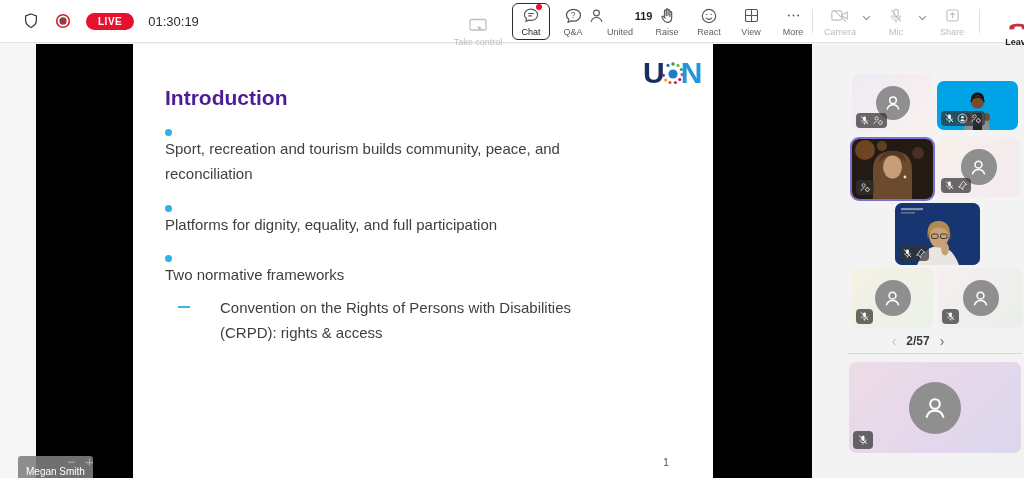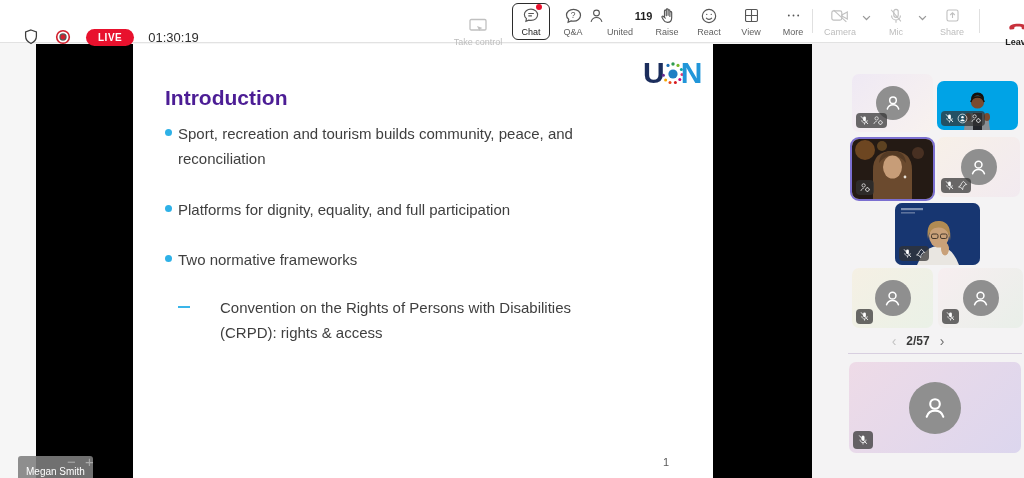--- a/index.html
+++ b/index.html
@@ -2,21 +2,21 @@
 <html><head>
 <meta charset="utf-8">
 <style>
   * { margin:0; padding:0; box-sizing:border-box; }
   html,body { width:1024px; height:478px; overflow:hidden; background:#f6f6f6;
               font-family:"Liberation Sans", sans-serif; }
 
   
   .topbar { position:absolute; left:0; top:0; width:1024px; height:43px;
             background:#fff; border-bottom:1px solid #e2e2e2; z-index:20; }
-  .tb-left { position:absolute; left:22px; top:0; height:42px; display:flex; align-items:center; gap:14px;margin-top:16px; }
+  .tb-left { position:absolute; left:22px; top:0; height:42px; display:flex; align-items:center; gap:14px; }
   .live-badge { background:#e8112d; color:#fff; font-size:10px; font-weight:bold;
                 letter-spacing:.5px; border-radius:10px; padding:3px 12px; }
   .timer { font-size:13px; color:#2e2e2e; }
   .tb-center { position:absolute; left:446px; top:0; height:42px; display:flex; align-items:center; }
   .tbtn { width:42px; height:40px; display:flex; flex-direction:column; align-items:center;
           justify-content:center; gap:1px; cursor:pointer; }
   .tbtn.wide { width:64px;margin-top:20px; }
   .tlabel { font-size:9px; color:#616161; white-space:nowrap; }
   .tbtn.disabled .tlabel { color:#bdbdbd; }
   .tbtn.disabled svg { stroke:#c0c0c0 !important; }
@@ -39,21 +39,21 @@
   .stage { position:absolute; left:0; top:43px; width:812px; height:435px; background:#f6f6f6; }
   .bar-black { position:absolute; top:1px; height:434px; background:#000; }
   .bar-left { left:36px; width:97px; }
   .bar-right { left:713px; width:99px; }
   .slide { position:absolute; left:133px; top:1px; width:580px; height:434px; background:#fff; }
 
   .un-logo { position:absolute; left:510px; top:12px; display:flex; align-items:center; }
   .un-logo .lu { font-size:30px; font-weight:bold; color:#1b2d5c; letter-spacing:-1px; }
   .un-logo .ln { font-size:30px; font-weight:bold; color:#2196d9; letter-spacing:-1px; margin-left:-3px; }
   .slide-title { position:absolute; left:32px; top:42px; font-size:21px; font-weight:bold; color:#4c1d95; }
-  .bullet { position:absolute; left:32px; display:flex; }
+  .bullet { position:absolute; left:32px; display:flex;flex-direction:column; }
   .bdot { width:7px; height:7px; border-radius:50%; background:#2eb1e7; margin:8px 6px 0 0; flex:0 0 auto; }
   .btext { font-size:15px; color:#3f3f3f; line-height:25px; }
   .sub { position:absolute; left:45px; display:flex;gap:24px; }
   .bdash { width:12px; height:2.4px; background:#3ab5e9; margin:11px 6px 0 0; flex:0 0 auto; }
   .pagenum { position:absolute; left:530px; top:412px; font-size:11px; color:#5a5a5a; }
 
   .presenter-pill { position:absolute; left:18px; top:413px; background:rgba(128,128,128,.88);
                     color:#fff; font-size:10px; padding:10px 8px; border-radius:3px; z-index:5; }
   .zoomctl { position:absolute; top:410px; color:#aaa; font-size:15px; z-index:5; cursor:pointer; }
   .zo { left:67px; } .zi { left:85px; }

